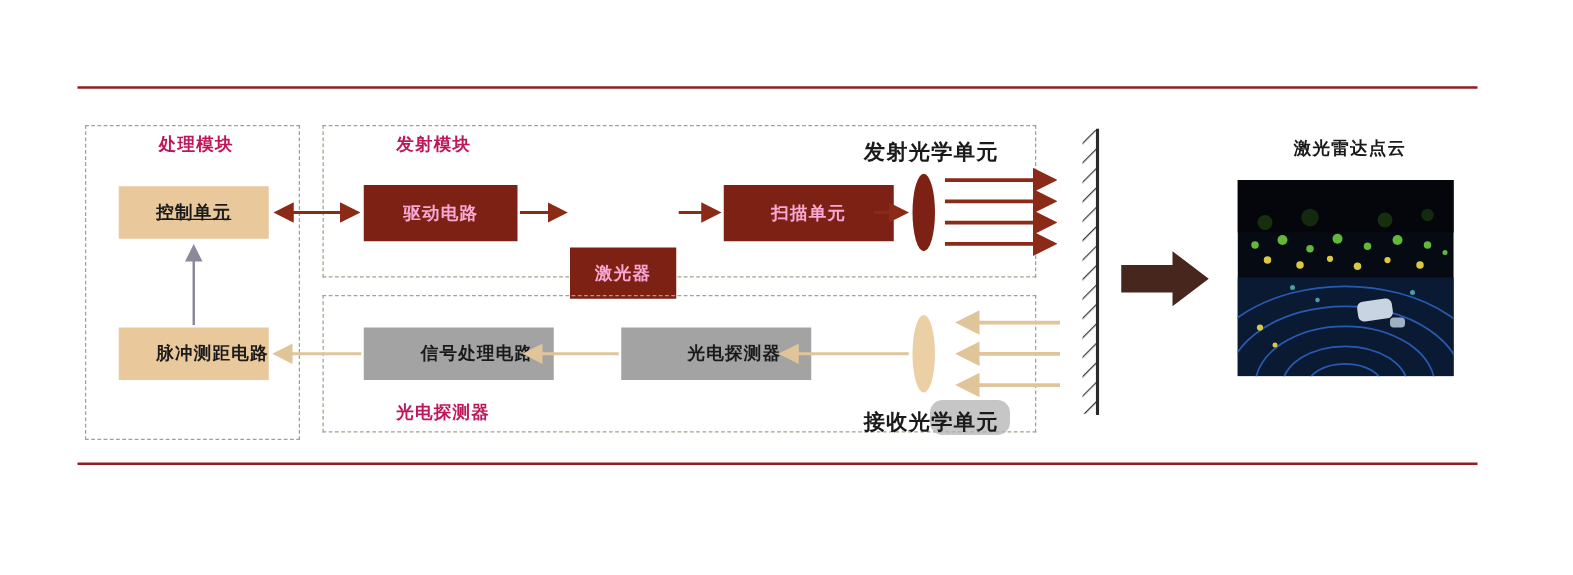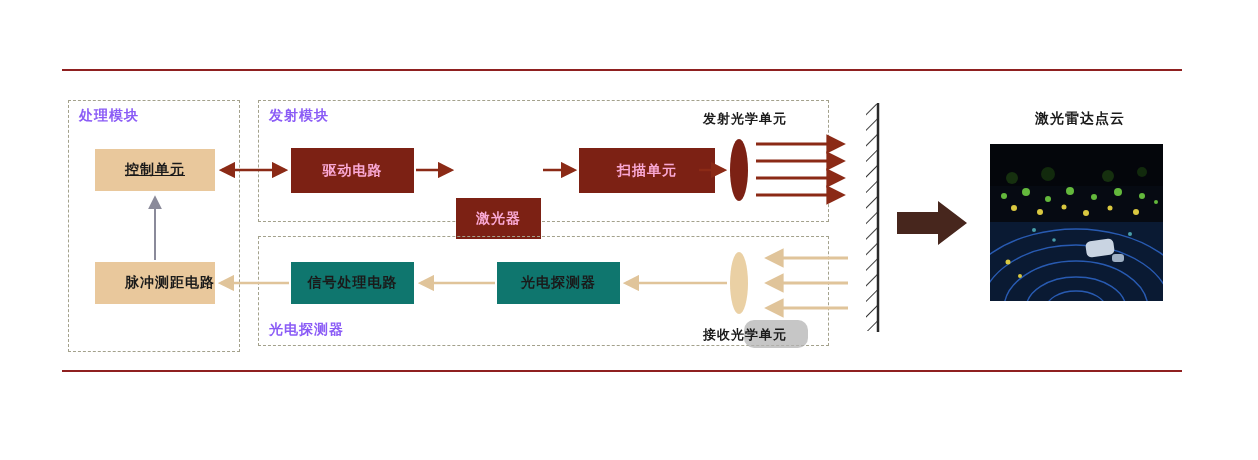--- a/index.html
+++ b/index.html
@@ -12,43 +12,43 @@
 
   .rule { position:absolute; left:62px; width:1120px; height:2px; background:#8f2020; }
   .rule-top { top:69px; }
   .rule-bottom { top:370px; }
 
   .dashed-box { position:absolute; border:1.5px dashed #a3a18c; box-sizing:border-box; }
   .dashed-processing { left:68px; top:100px; width:172px; height:252px; }
   .dashed-transmit   { left:258px; top:100px; width:571px; height:122px; }
   .dashed-receive    { left:258px; top:236px; width:571px; height:110px; }
 
-  .group-label { position:absolute; font-weight:700; font-size:14px; letter-spacing:1px; color:#8b5cf6; white-space:nowrap; }
+  .group-label { position:absolute; font-weight:700; font-size:14px; letter-spacing:1px; color:#be185d; white-space:nowrap;margin-left:48px; }
   .gl-top    { left:10px; top:6px; }
   .gl-bottom { left:10px; bottom:6px; }
 
   .box { position:absolute; display:flex; align-items:center; justify-content:center;
          font-weight:700; font-size:14px; letter-spacing:1px; white-space:nowrap; }
   .box-tan   { background:#e9c89c; color:#1a1a1a; }
   .box-dark  { background:#7c2114; color:#f9a8d4; }
-  .box-light { background:#0f766e; color:#1a1a1a; }
+  .box-light { background:#a3a3a3; color:#1a1a1a;padding-left:29px; }
 
   .control-unit  { left:95px;  top:149px; width:120px; height:42px;text-decoration:underline; }
   .pulse-ranging { left:95px;  top:262px; width:120px; height:42px;justify-content:flex-end; }
   .drive-circuit { left:291px; top:148px; width:123px; height:45px; }
   .laser-box     { left:456px; top:150px; width:85px;  height:41px;margin-top:48px; }
   .scan-unit     { left:579px; top:148px; width:136px; height:45px; }
   .signal-proc   { left:291px; top:262px; width:123px; height:42px; }
   .photodetector { left:497px; top:262px; width:123px; height:42px; }
 
   .lens { position:absolute; border-radius:50%; }
   .lens-transmit { left:730px; top:139px; width:18px; height:62px; background:#7c2114; }
   .lens-receive  { left:730px; top:252px; width:18px; height:62px; background:#ead0a4; }
 
-  .optics-label { position:absolute; width:110px; text-align:center; font-weight:700; font-size:13px;
+  .optics-label { position:absolute; width:110px; text-align:center; font-weight:700; font-size:17px;
                   letter-spacing:1px; white-space:nowrap; z-index:3; }
   .transmit-optics-label { left:690px; top:110px; }
   .receive-optics-label  { left:690px; top:326px; }
   .gray-blob { position:absolute; left:744px; top:320px; width:64px; height:28px;
                background:#b3b3b3; opacity:.75; border-radius:10px; z-index:1; }
 
   .pointcloud-title { position:absolute; left:1025px; top:110px; width:110px; text-align:center;
                       font-weight:700; font-size:14px; letter-spacing:1px; white-space:nowrap; }
   .pointcloud-img { position:absolute; left:990px; top:144px; width:173px; height:157px; }
 

